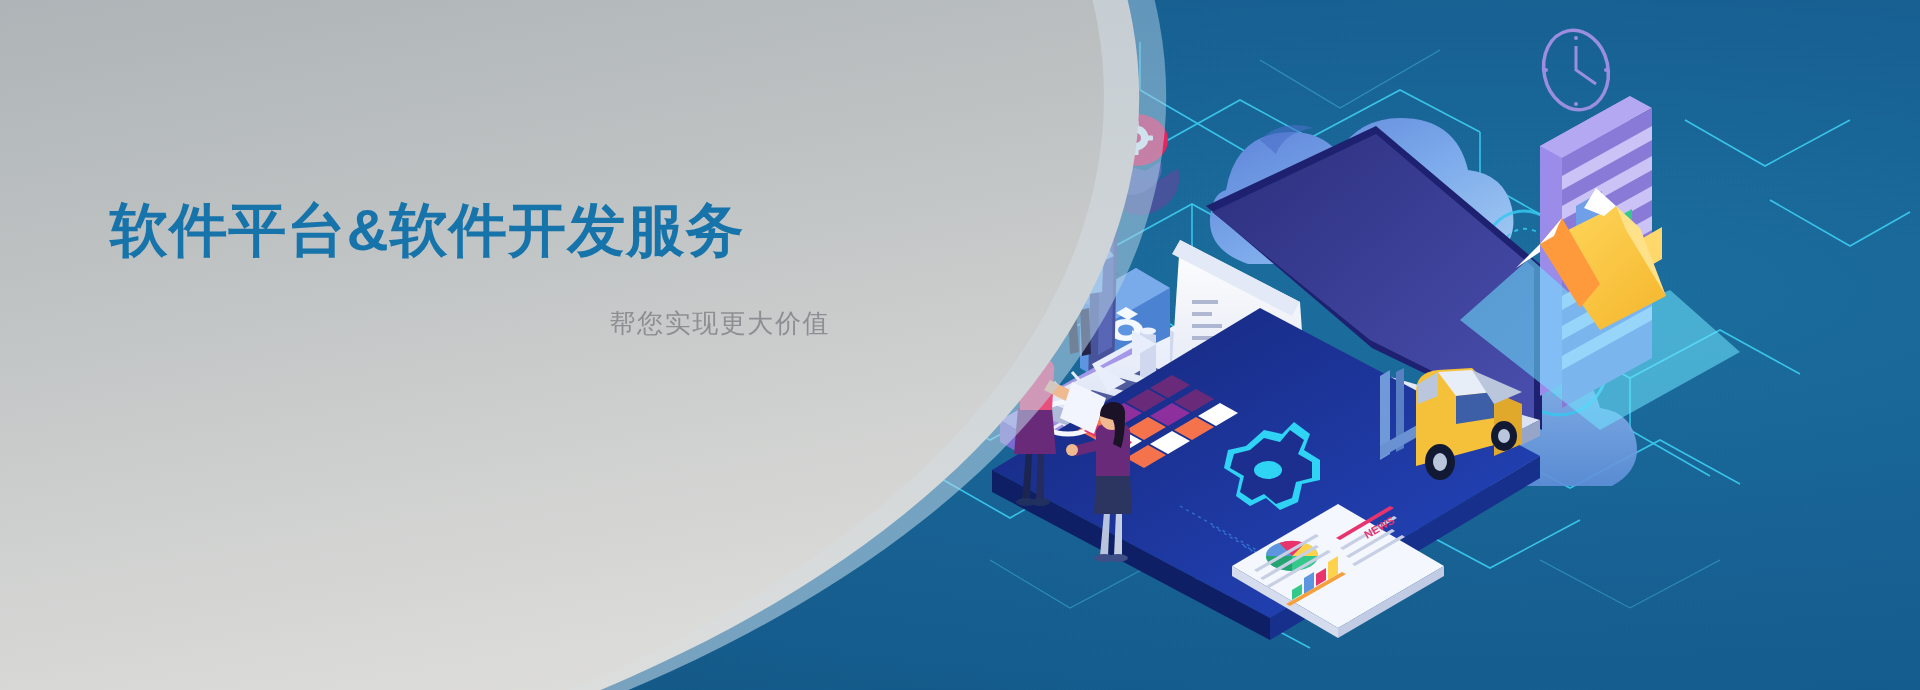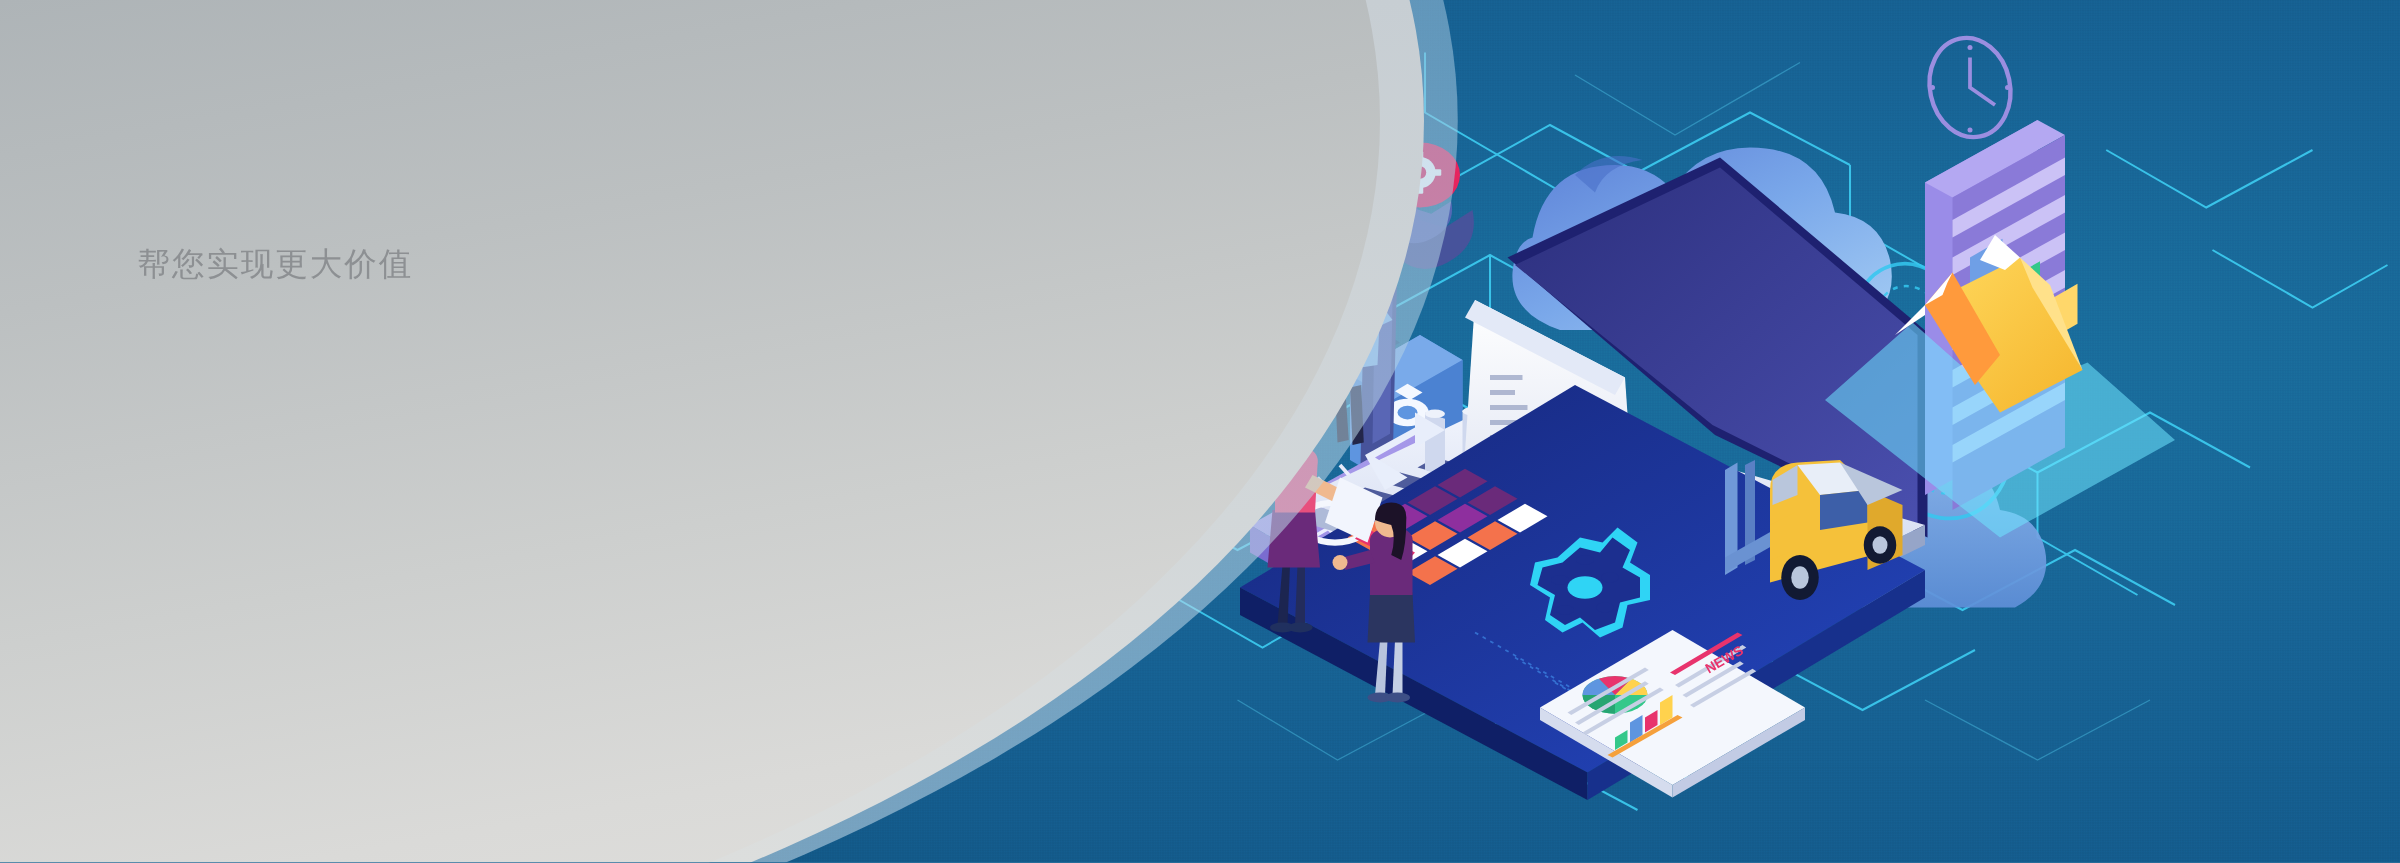--- a/index.html
+++ b/index.html
@@ -49,21 +49,21 @@
     letter-spacing:.02em;
     color:#1774ab;
     font-weight:700;
     margin:0 0 44px 0;
     white-space:nowrap;
   }
   .subtitle{
     font-size:26px;line-height:1.2;
     letter-spacing:.06em;
     color:#8d9093;
-    font-weight:400;margin:0;
+    font-weight:400;margin:0;text-align:right;
   }
   
   .illus{position:absolute;left:840px;top:0;width:1080px;height:690px;}
   .illus svg{display:block;width:100%;height:100%;}
 </style>
 </head>
 <body>
 
 <div id="banner">
 
@@ -471,16 +471,17 @@
         </g>
       </g>
     </svg>
   </div>
 
   <div class="bg-grey-edge"></div>
   <div class="bg-grey-edge2"></div>
   <div class="bg-grey"></div>
 
   <div class="copy">
+    <h1 class="title">软件平台&amp;软件开发服务</h1>
     <p class="subtitle">帮您实现更大价值</p>
   </div>
 
 </div>
 
 </body></html>

